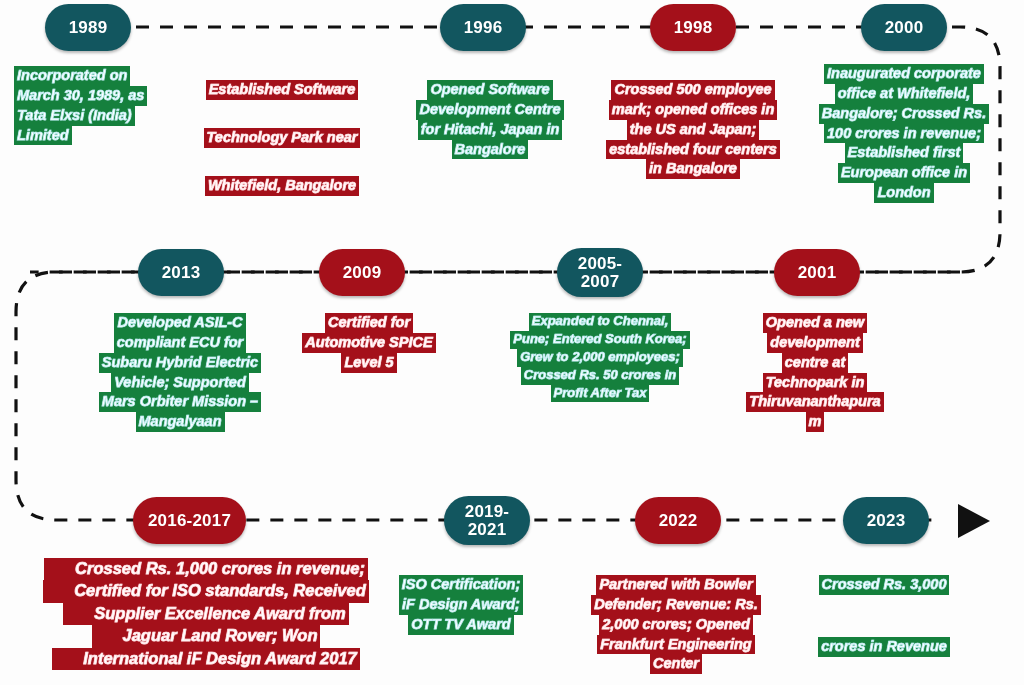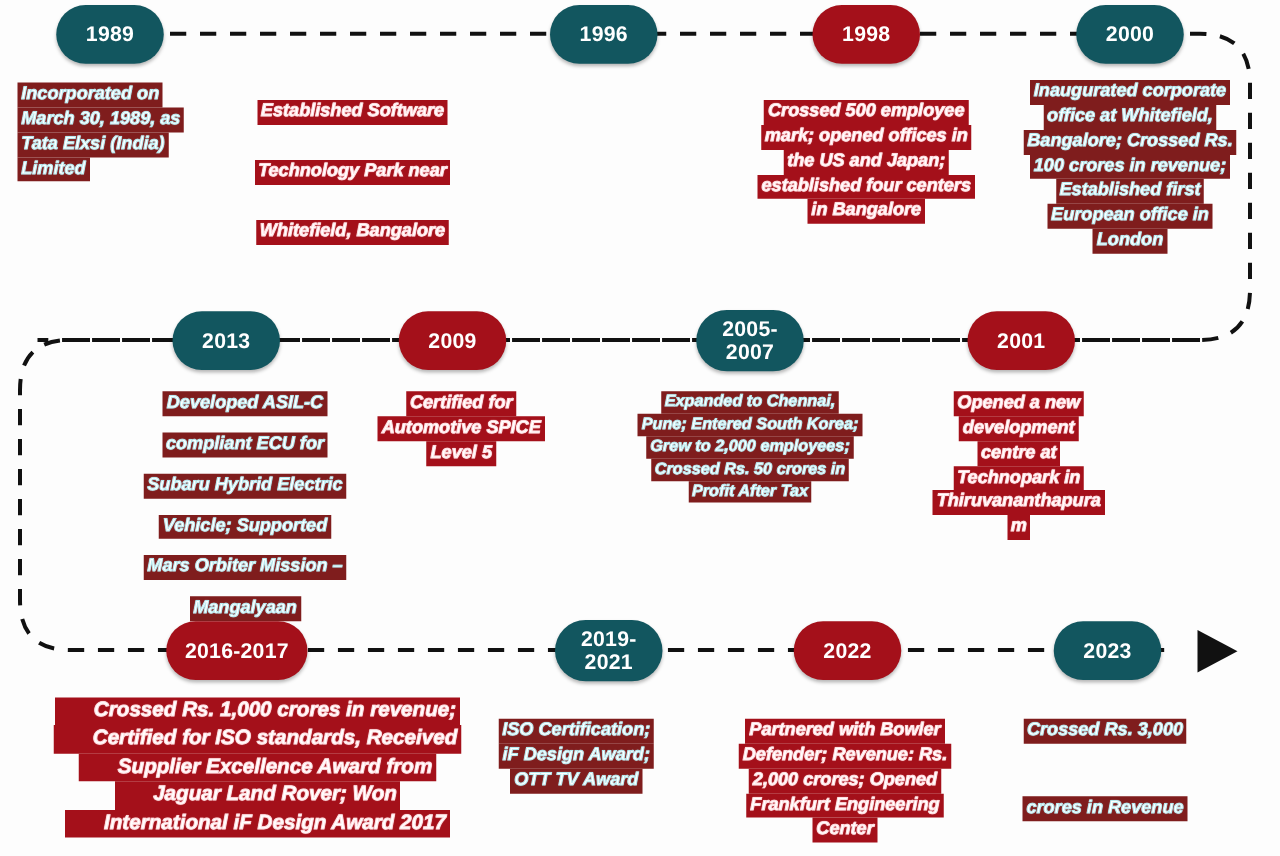--- a/index.html
+++ b/index.html
@@ -61,21 +61,21 @@
     font-style: italic;
     font-weight: bold;
     font-size: 14.5px;
     line-height: 1.30;
     padding: 0px 3px 1px 3px;
     margin: 0;
     color: #ffffff;
     white-space: nowrap;
   }
   .desc.teal .line {
-    background: #7f1d1d;
+    background: #15803d;
     -webkit-text-stroke: 0.75px #b9eaf0;
     text-shadow: 0 0 1px #cdf0f5;
   }
   .desc.red .line {
     background: #A4101A;
     -webkit-text-stroke: 0.75px #ffdde0;
     text-shadow: 0 0 1px #ffe8ea;
   }
   .desc.small .line { font-size: 13px; }
   .desc.big .line   { font-size: 16.5px; padding-left: 31px; }
@@ -102,20 +102,26 @@
     <span class="line">Limited</span>
   </div>
 
   <div class="desc red" style="left:190px; top:80px; width:184px;gap:28px;">
     <span class="line">Established Software</span>
     <span class="line">Technology Park near</span>
     <span class="line">Whitefield, Bangalore</span>
   </div>
 
   <div class="pill teal" style="left:440px; top:4px; width:86px; height:47px;">1996</div>
+  <div class="desc teal" style="left:404px; top:80px; width:172px;">
+    <span class="line">Opened Software</span>
+    <span class="line">Development Centre</span>
+    <span class="line">for Hitachi, Japan in</span>
+    <span class="line">Bangalore</span>
+  </div>
 
   <div class="pill red" style="left:650px; top:4px; width:86px; height:47px;">1998</div>
   <div class="desc red" style="left:588px; top:80px; width:210px;">
     <span class="line">Crossed 500 employee</span>
     <span class="line">mark; opened offices in</span>
     <span class="line">the US and Japan;</span>
     <span class="line">established four centers</span>
     <span class="line">in Bangalore</span>
   </div>
 
@@ -124,21 +130,21 @@
     <span class="line">Inaugurated corporate</span>
     <span class="line">office at Whitefield,</span>
     <span class="line">Bangalore; Crossed Rs.</span>
     <span class="line">100 crores in revenue;</span>
     <span class="line">Established first</span>
     <span class="line">European office in</span>
     <span class="line">London</span>
   </div>
 
   <div class="pill teal" style="left:138px; top:249px; width:86px; height:47px;">2013</div>
-  <div class="desc teal" style="left:98px; top:313px; width:196px;gap:13px;">
+  <div class="desc teal" style="left:82px; top:313px; width:196px;">
     <span class="line">Developed ASIL-C</span>
     <span class="line">compliant ECU for</span>
     <span class="line">Subaru Hybrid Electric</span>
     <span class="line">Vehicle; Supported</span>
     <span class="line">Mars Orbiter Mission –</span>
     <span class="line">Mangalyaan</span>
   </div>
 
   <div class="pill red" style="left:319px; top:249px; width:86px; height:47px;">2009</div>
   <div class="desc red" style="left:294px; top:313px; width:150px;">

